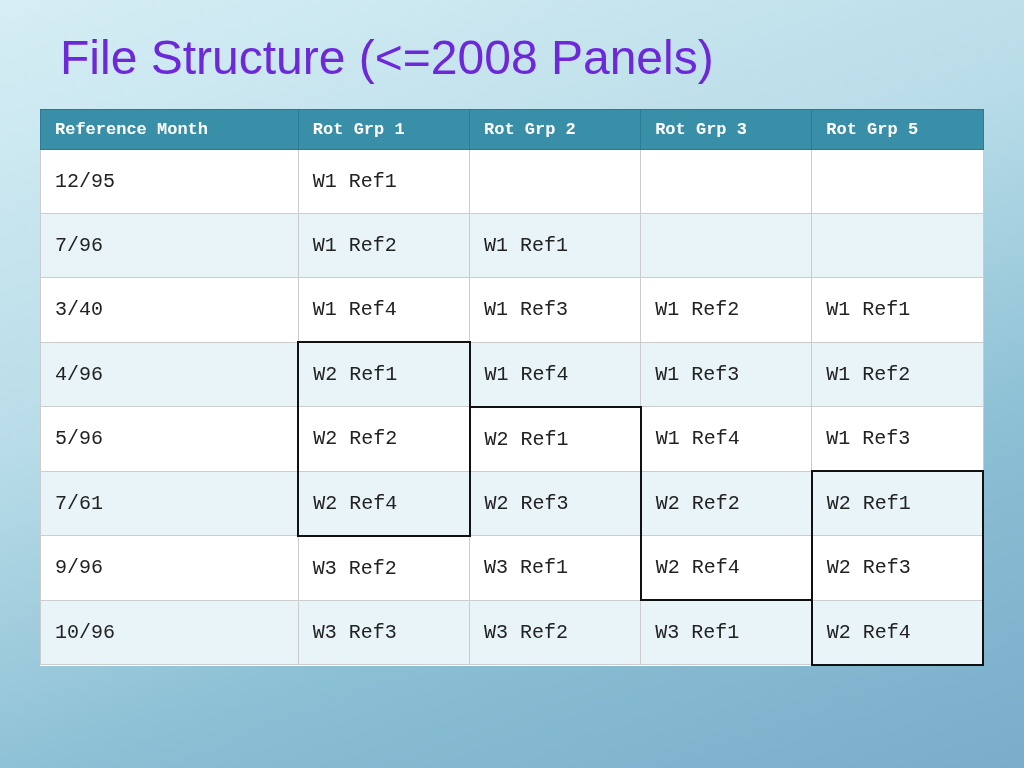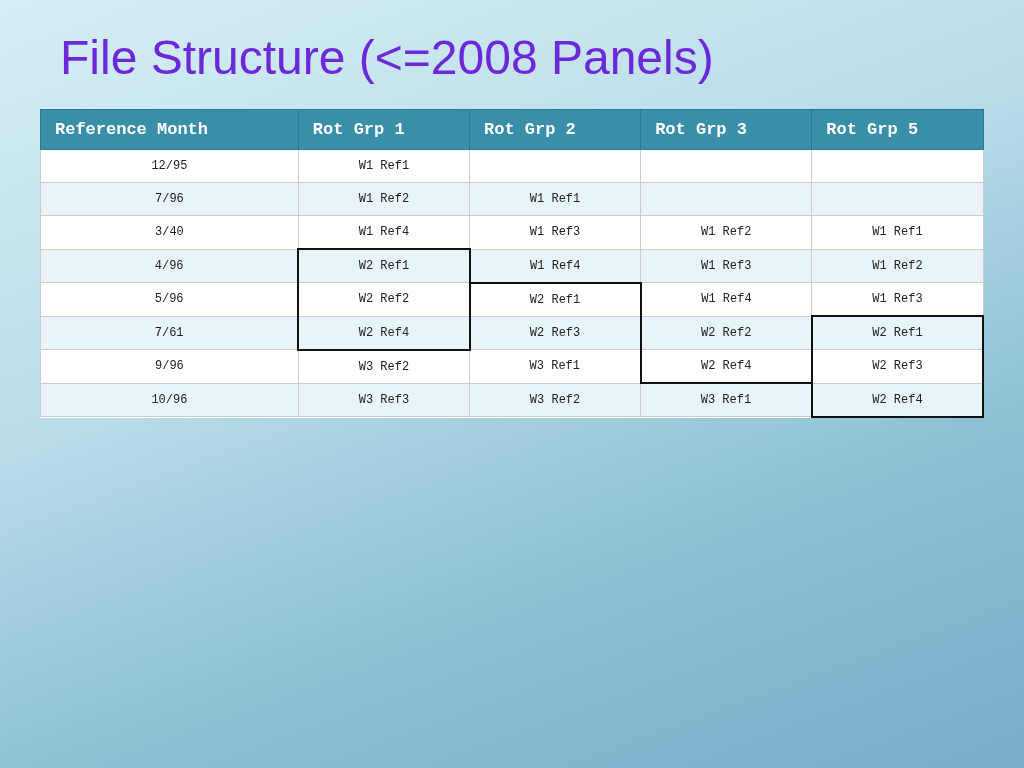--- a/index.html
+++ b/index.html
@@ -41,25 +41,24 @@
       background-color: #3a8fa8;
       color: white;
       font-weight: bold;
       font-size: 17px;
       padding: 10px 14px;
       text-align: left;
       border: 1px solid #2a7a93;
     }
 
     tbody tr td {
-      font-size: 12px;
-      padding: 9px 14px;
+      font-size: 20px;
+      padding: 20px 14px;
       border: 1px solid #ccc;
       color: #222;
-      text-align: center;
     }
 
     tbody tr:nth-child(odd) {
       background-color: #ffffff;
     }
 
     tbody tr:nth-child(even) {
       background-color: #e8f4f8;
     }
   </style>

